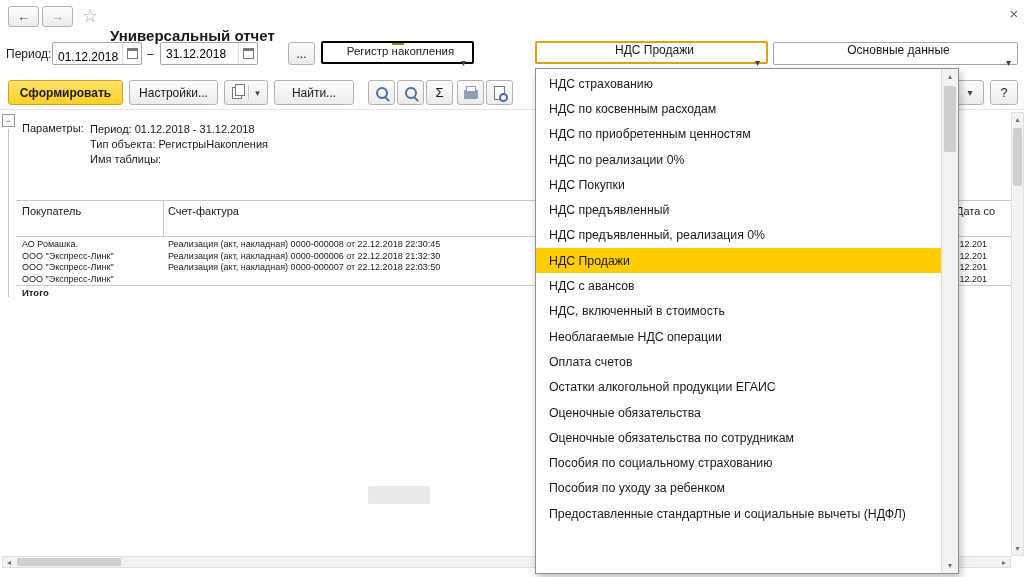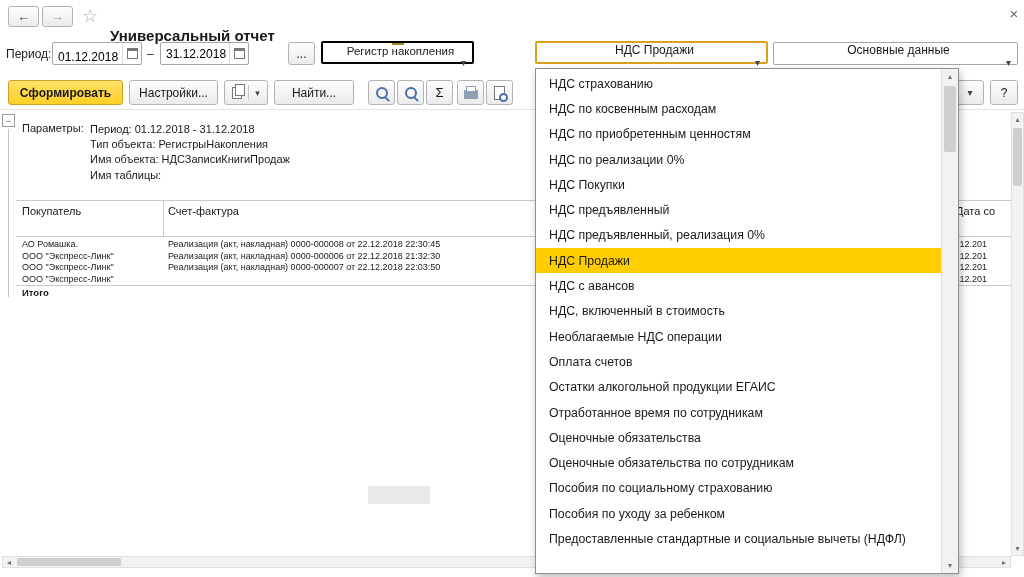--- a/index.html
+++ b/index.html
@@ -19,21 +19,21 @@
            display:flex;align-items:center;justify-content:center;}
   
   .c-period-label{left:6px;top:47px;font-size:12px;}
   .field{background:#fff;border:1px solid #a6a6a6;border-radius:2px;display:flex;align-items:center;}
   .datefield{height:23px;}
   .datefield input{border:0;outline:0;width:62px;font:12px "Liberation Sans",sans-serif;padding:0 0 0 5px;background:transparent;}
   .cal-btn{margin-left:auto;width:18px;height:100%;display:flex;align-items:center;justify-content:center;border-left:1px solid #d9d9d9;}
   .ico-cal{width:11px;height:11px;border:1px solid #777;border-top-width:3px;background:#fff;box-sizing:border-box;}
   .c-date-from{left:52px;top:42px;width:90px;align-items:flex-end;}
   .c-dash{left:147px;top:47px;font-size:12px;}
-  .c-date-to{left:160px;top:42px;width:89px;}
+  .c-date-to{left:160px;top:42px;width:98px;}
   .c-ellipsis{left:288px;top:42px;width:27px;height:23px;}
   .combo{height:23px;background:#fff;border:1px solid #a6a6a6;border-radius:2px;display:flex;align-items:center;
          font-size:12px;padding-left:6px;flex-direction:column;}
   .combo .arrow{margin-left:auto;width:17px;text-align:center;color:#444;font-size:10px;}
   .c-combo-type{left:321px;top:41px;width:153px;border:2px solid #000;font-size:11.5px;}
   .c-combo-name{left:535px;top:41px;width:233px;border:2px solid #d9a21a;}
   .c-combo-table{left:773px;top:42px;width:245px;}
   .ico-list{width:12px;height:12px;border:1px solid #9b8a22;box-sizing:border-box;margin-right:5px;
             background:repeating-linear-gradient(#fffbe2 0 2px,#e3bc2c 2px 4px);}
   
@@ -170,21 +170,20 @@
 <div class="abs btn c-help">?</div>
 
 <div class="abs report-sep"></div>
 <div class="abs group-box">−</div>
 <div class="abs group-line"></div>
 
 <div class="abs c-params-label">Параметры:</div>
 <div class="abs params-lines">
     <div class="param-line">Период: 01.12.2018 - 31.12.2018</div>
     <div class="param-line">Тип объекта: РегистрыНакопления</div>
-    <div class="param-line">Имя объекта: НДСЗаписиКнигиПродаж</div>
     <div class="param-line">Имя таблицы:</div>
   </div>
 
 <div class="abs thead">
   <span class="th-buyer">Покупатель</span>
   <span class="th-invoice">Счет-фактура</span>
   <span class="th-date">Дата со</span>
   <span class="th-sep1"></span>
   <span class="th-sep2"></span>
 </div>
@@ -236,21 +235,20 @@
       <div class="dd-item">НДС по реализации 0%</div>
       <div class="dd-item">НДС Покупки</div>
       <div class="dd-item">НДС предъявленный</div>
       <div class="dd-item">НДС предъявленный, реализация 0%</div>
       <div class="dd-item selected">НДС Продажи</div>
       <div class="dd-item">НДС с авансов</div>
       <div class="dd-item">НДС, включенный в стоимость</div>
       <div class="dd-item">Необлагаемые НДС операции</div>
       <div class="dd-item">Оплата счетов</div>
       <div class="dd-item">Остатки алкогольной продукции ЕГАИС</div>
-      <div class="dd-item">Отработанное время по сотрудникам</div>
       <div class="dd-item">Оценочные обязательства</div>
       <div class="dd-item">Оценочные обязательства по сотрудникам</div>
       <div class="dd-item">Пособия по социальному страхованию</div>
       <div class="dd-item">Пособия по уходу за ребенком</div>
       <div class="dd-item">Предоставленные стандартные и социальные вычеты (НДФЛ)</div>
     </div>
   <div class="dd-scroll">
     <span class="dd-up">▴</span>
     <span class="dd-thumb"></span>
     <span class="dd-down">▾</span>

